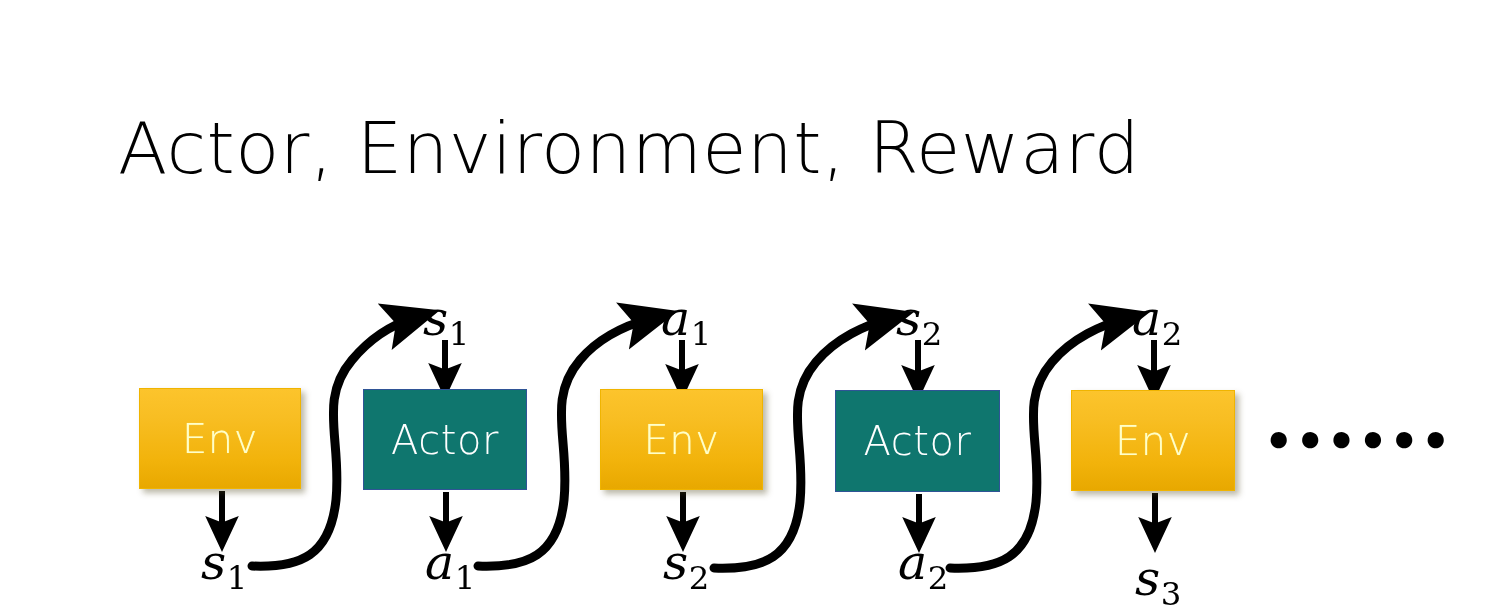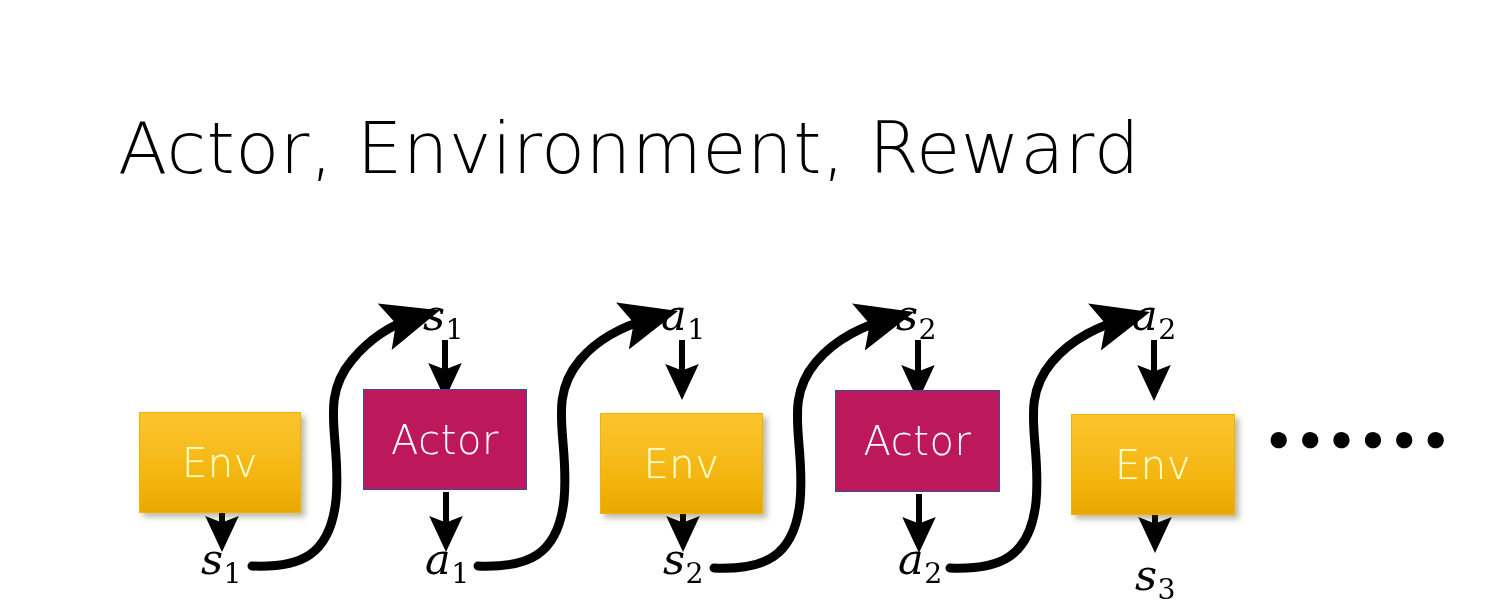--- a/index.html
+++ b/index.html
@@ -63,35 +63,34 @@
     letter-spacing: 0.5px;
     line-height: 1;
     user-select: none;
   }
   .node-box.env {
     background: linear-gradient(180deg, #FCC42C 0%, #F8BE23 28%, #F2B30B 72%, #E8A800 100%);
     color: #FFFFC8;
     border: 1px solid #F0B400;
     box-shadow: 4px 4px 6px rgba(80,70,30,0.38);
     text-shadow: 0 0 1px rgba(255,255,200,0.5);
-    margin-top: 24px;
   }
   .node-box.actor {
-    background: #be185d;
+    background: #0f766e;
     color: #FFFFFF;
     border: 1px solid #2F5496;
     box-shadow: none;
   }
 
   
   .math-label {
     position: absolute;
     font-family: "DejaVu Serif", "Liberation Serif", serif;
     font-style: italic;
-    font-size: 43px;
+    font-size: 49px;
     color: #000000;
     white-space: nowrap;
     line-height: 1;
     user-select: none;
   }
   .math-label .sub {
     font-size: 0.66em;
     font-style: normal;
     vertical-align: -0.30em;
     margin-left: 0.5px;

